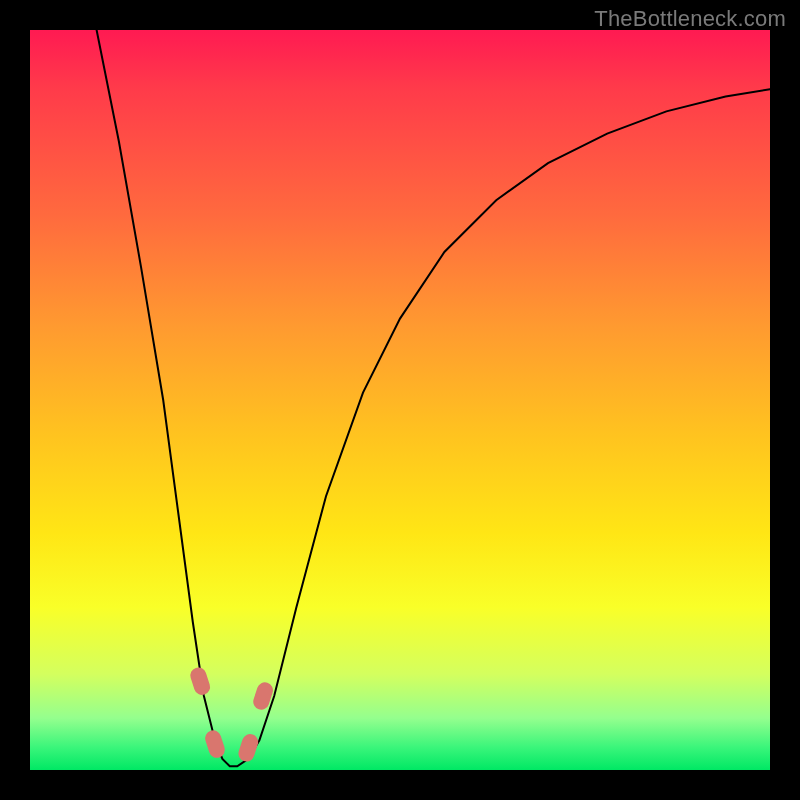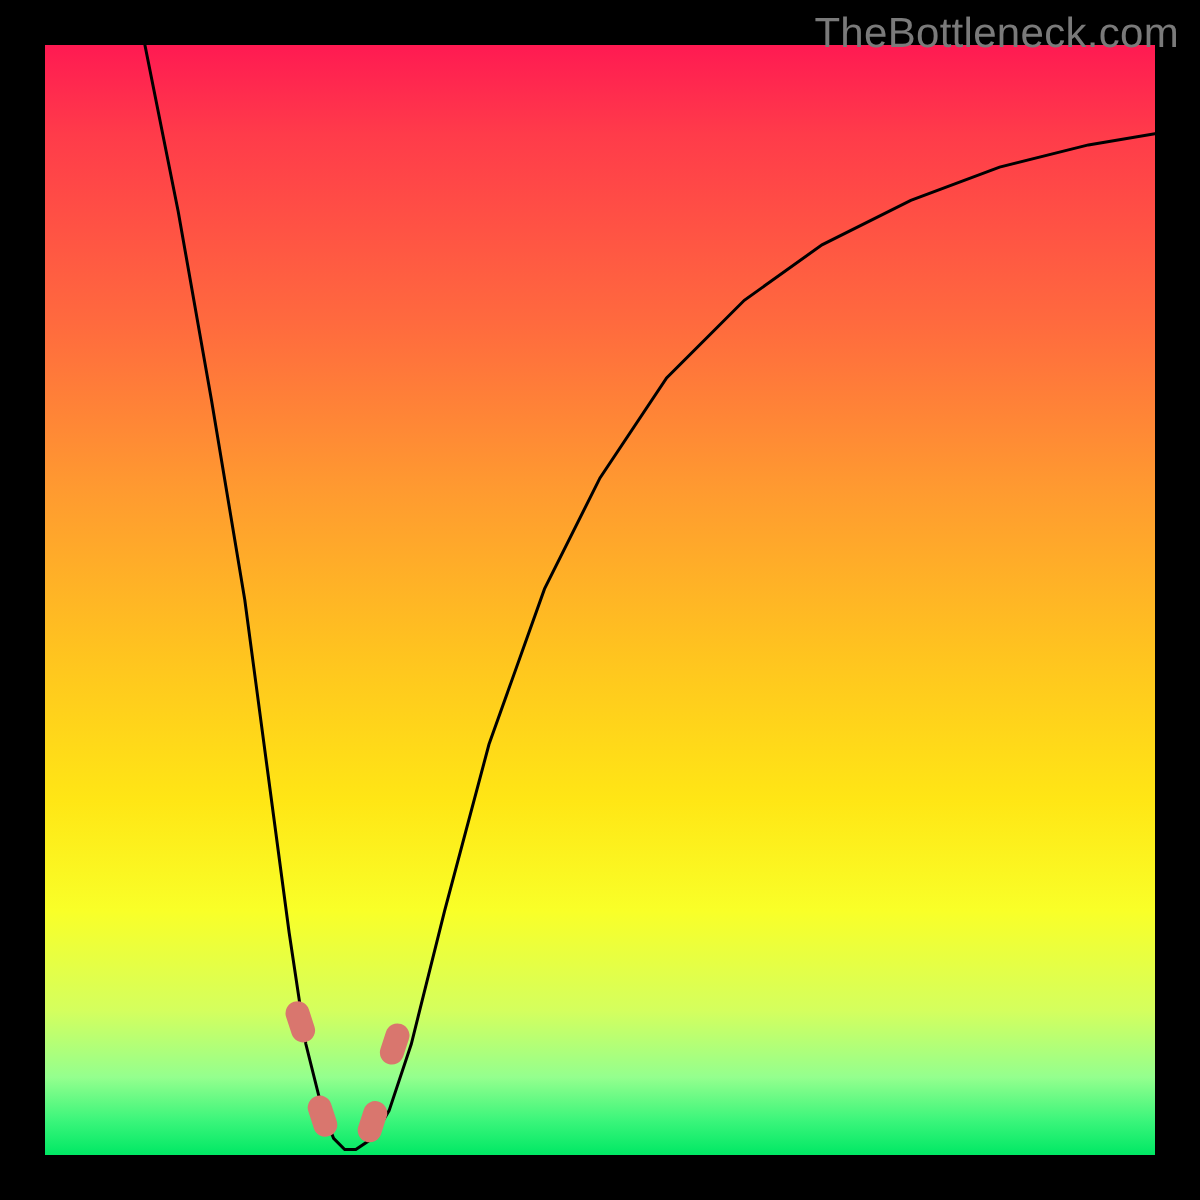--- a/index.html
+++ b/index.html
@@ -28,21 +28,21 @@
       #d4ff5e 87%,
       #94ff8e 93%,
       #39f57a 97%,
       #00e864 100%);
   }
   .watermark {
     position: absolute;
     top: 6px;
     right: 14px;
     color: #7a7a7a;
-    font-size: 28px;
+    font-size: 22px;
     letter-spacing: 0.2px;
     font-weight: 500;
   }
   svg.curve {
     position: absolute;
     left: 0;
     top: 0;
     width: 740px;
     height: 740px;
   }

